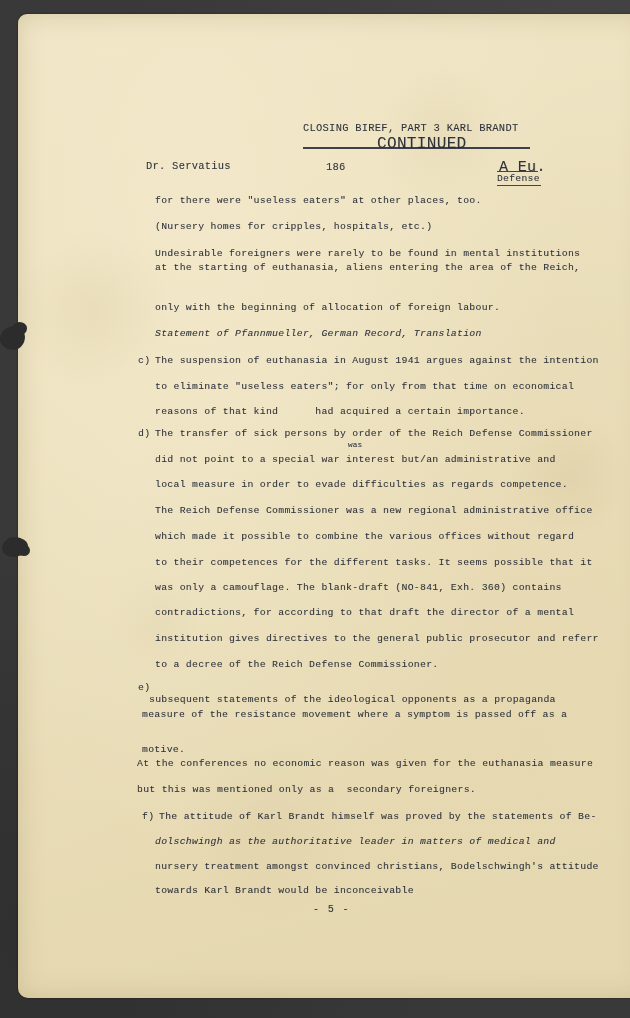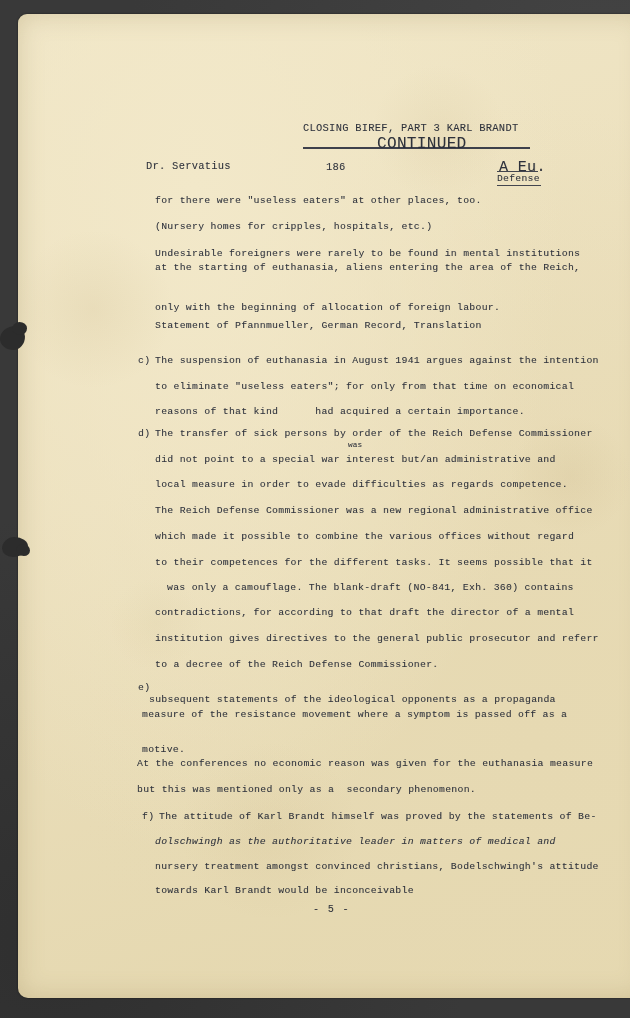--- a/index.html
+++ b/index.html
@@ -181,46 +181,46 @@
   <div class="typed hdr-aeu">A Eu.</div>
   <div class="hdr-aeu-rule"></div>
   <div class="typed hdr-defense">Defense</div>
   <div class="hdr-defense-rule"></div>
 
   <div class="typed body-line" style="left:137px; top:181px;">for there were "useless eaters" at other places, too.</div>
   <div class="typed body-line" style="left:137px; top:207px;">(Nursery homes for cripples, hospitals, etc.)</div>
   <div class="typed body-line" style="left:137px; top:234px;">Undesirable foreigners were rarely to be found in mental institutions</div>
   <div class="typed body-line" style="left:137px; top:248px;">at the starting of euthanasia, aliens entering the area of the Reich,</div>
   <div class="typed body-line" style="left:137px; top:288px;">only with the beginning of allocation of foreign labour.</div>
-  <div class="typed body-line" style="left:137px; top:306px;">Statement of Pfannmueller, German Record, Translation</div>
+  <div class="typed body-line" style="left:137px; top:314px;font-style:italic;">Statement of Pfannmueller, German Record, Translation</div>
 
   <div class="typed lbl" style="left:120px; top:341px;">c)</div>
   <div class="typed body-line" style="left:137px; top:341px;">The suspension of euthanasia in August 1941 argues against the intention</div>
   <div class="typed body-line" style="left:137px; top:367px;">to eliminate "useless eaters"; for only from that time on economical</div>
   <div class="typed body-line" style="left:137px; top:392px;">reasons of that kind      had acquired a certain importance.</div>
 
   <div class="typed lbl" style="left:120px; top:414px;">d)</div>
   <div class="typed body-line" style="left:137px; top:414px;">The transfer of sick persons by order of the Reich Defense Commissioner</div>
   <div class="typed interlinear" style="left:330px; top:427px;">was</div>
   <div class="typed body-line" style="left:137px; top:440px;">did not point to a special war interest but/an administrative and</div>
   <div class="typed body-line" style="left:137px; top:465px;">local measure in order to evade difficulties as regards competence.</div>
   <div class="typed body-line" style="left:137px; top:491px;">The Reich Defense Commissioner was a new regional administrative office</div>
   <div class="typed body-line" style="left:137px; top:517px;font-family:Liberation Mono, monospace;">which made it possible to combine the various offices without regard</div>
   <div class="typed body-line" style="left:137px; top:543px;">to their competences for the different tasks. It seems possible that it</div>
-  <div class="typed body-line" style="left:137px; top:568px;margin-left:12px;">was only a camouflage. The blank-draft (NO-841, Exh. 360) contains</div>
+  <div class="typed body-line" style="left:137px; top:568px;">was only a camouflage. The blank-draft (NO-841, Exh. 360) contains</div>
   <div class="typed body-line" style="left:137px; top:593px;">contradictions, for according to that draft the director of a mental</div>
   <div class="typed body-line" style="left:137px; top:619px;">institution gives directives to the general public prosecutor and referr</div>
   <div class="typed body-line" style="left:137px; top:645px;">to a decree of the Reich Defense Commissioner.</div>
 
   <div class="typed lbl" style="left:120px; top:668px;">e)</div>
   <div class="typed body-line" style="left:131px; top:680px;">subsequent statements of the ideological opponents as a propaganda</div>
   <div class="typed body-line" style="left:124px; top:695px;">measure of the resistance movement where a symptom is passed off as a</div>
   <div class="typed body-line" style="left:124px; top:730px;">motive.</div>
   <div class="typed body-line" style="left:119px; top:744px;">At the conferences no economic reason was given for the euthanasia measure</div>
-  <div class="typed body-line" style="left:119px; top:770px;">but this was mentioned only as a  secondary phenomenon.</div>
+  <div class="typed body-line" style="left:119px; top:770px;">but this was mentioned only as a  secondary foreigners.</div>
 
   <div class="typed lbl" style="left:124px; top:797px;">f)</div>
   <div class="typed body-line" style="left:141px; top:797px;">The attitude of Karl Brandt himself was proved by the statements of Be-</div>
   <div class="typed body-line" style="left:137px; top:822px;font-style:italic;">dolschwingh as the authoritative leader in matters of medical and</div>
   <div class="typed body-line" style="left:137px; top:847px;">nursery treatment amongst convinced christians, Bodelschwingh's attitude</div>
   <div class="typed body-line" style="left:137px; top:871px;">towards Karl Brandt would be inconceivable</div>
 
   <div class="typed footer-num">- 5 -</div>
 
   <div class="edge-shade"></div>

